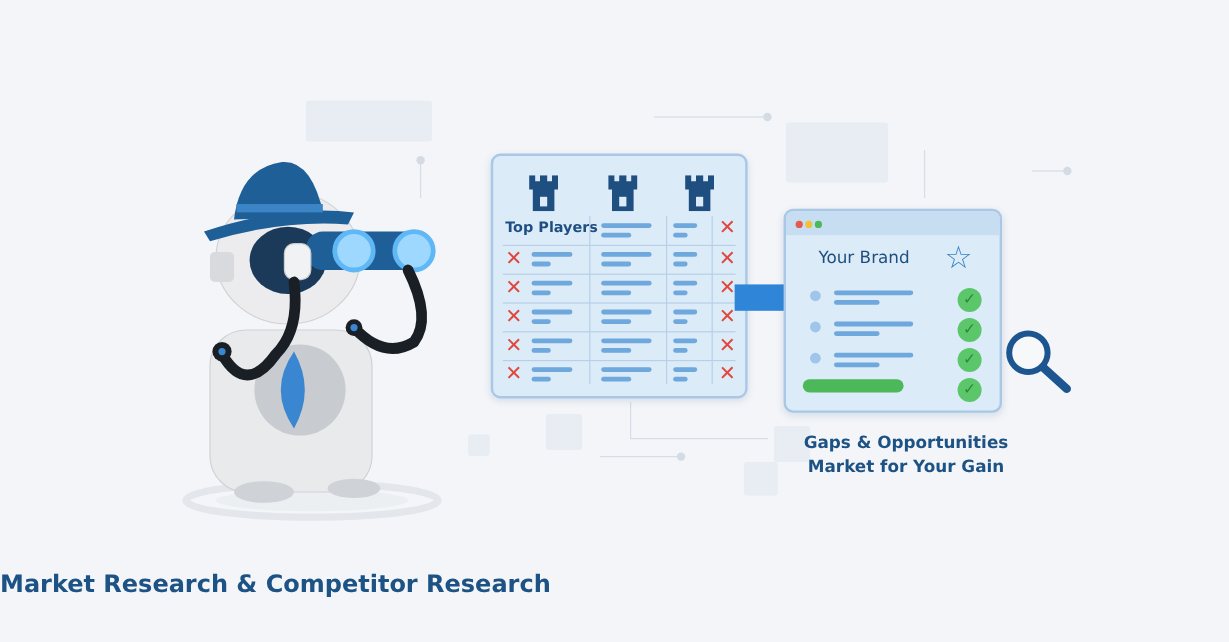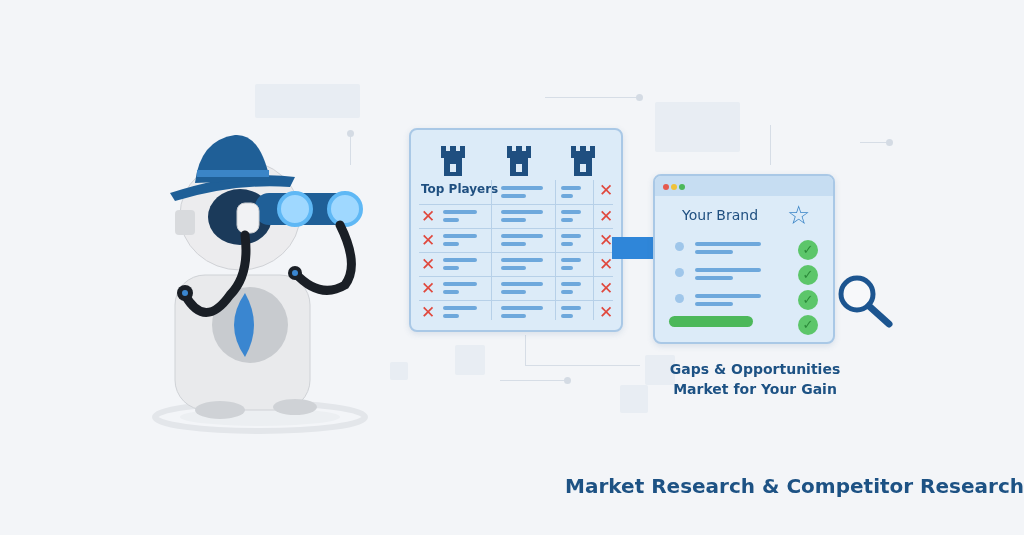--- a/index.html
+++ b/index.html
@@ -5,21 +5,21 @@
   html,body{margin:0;padding:0;}
   body{width:1024px;height:535px;overflow:hidden;background:#f3f5f8;position:relative;font-family:"DejaVu Sans",sans-serif;}
   .abs{position:absolute;}
   .ghost{position:absolute;background:#e8edf3;border-radius:2px;}
   .line{position:absolute;background:#d6dde6;}
   .dot{position:absolute;width:7px;height:7px;border-radius:50%;background:#d4dbe4;}
   .card{position:absolute;background:#dcebf8;border:2px solid #a9c8e6;border-radius:8px;box-shadow:0 2px 6px rgba(60,100,150,0.15);}
   .bar{position:absolute;height:4px;background:#6ea8dc;border-radius:2px;}
   .xmark{position:absolute;color:#e0483d;font-weight:bold;font-size:17px;line-height:17px;}
   .check{position:absolute;width:20px;height:20px;border-radius:50%;background:#5cc66a;color:#2c8a3a;font-size:13px;font-weight:bold;text-align:center;line-height:20px;}
-  .title{position:absolute;left:0;width:1024px;top:474px;text-align:right;color:#1d5284;font-weight:bold;font-size:20px;font-family:"DejaVu Sans",sans-serif;}
+  .title{position:absolute;left:0;width:1024px;top:474px;text-align:left;color:#1d5284;font-weight:bold;font-size:20px;font-family:"DejaVu Sans",sans-serif;}
   .caption{position:absolute;left:655px;width:200px;text-align:center;color:#1d5284;font-weight:bold;font-size:14px;line-height:20px;}
 </style>
 </head>
 <body>
 
 <div class="ghost" style="left:255px;top:84px;width:105px;height:34px;"></div>
 <div class="ghost" style="left:655px;top:102px;width:85px;height:50px;"></div>
 <div class="ghost" style="left:455px;top:345px;width:30px;height:30px;"></div>
 <div class="ghost" style="left:645px;top:355px;width:30px;height:30px;"></div>
 <div class="ghost" style="left:620px;top:385px;width:28px;height:28px;"></div>

